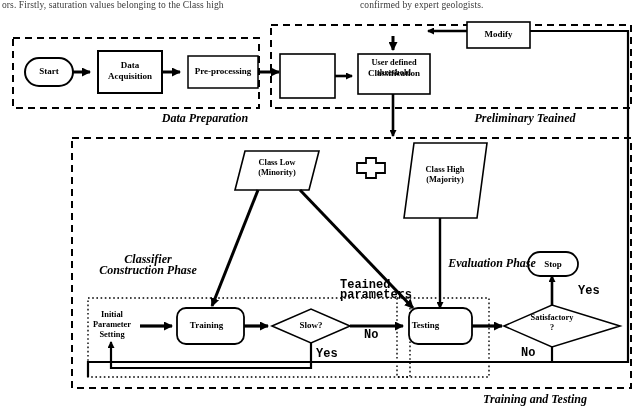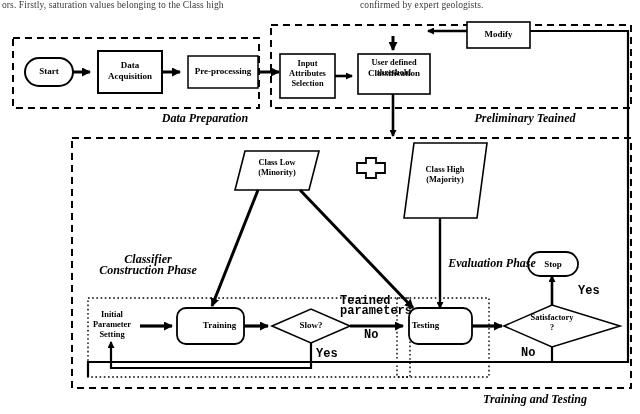--- a/index.html
+++ b/index.html
@@ -156,53 +156,50 @@
     <polyline points="552,362 88,362 88,377" fill="none" stroke="#000" stroke-width="2.2"></polyline>
   </svg>
 
   <div class="lbl" style="left:25px;top:66px;width:48px;">Start</div>
 
   <div class="lbl" style="left:98px;top:60px;width:64px;">Data
 Acquisition</div>
 
   <div class="lbl" style="left:186px;top:66px;width:74px;">Pre-processing</div>
 
-  <div class="lbl small" style="left:280px;top:59px;width:55px;">Input
-Attributes
-Selection</div>
 
   <div class="lbl" style="left:358px;top:68px;width:72px;">Classification</div>
 
   <div class="lbl small" style="left:354px;top:10px;width:80px;margin-top:48px;">User defined
 threshold</div>
 
   <div class="lbl" style="left:467px;top:29px;width:63px;">Modify</div>
 
   <div class="lbl small" style="left:238px;top:158px;width:78px;">Class Low
 (Minority)</div>
 
   <div class="lbl small" style="left:406px;top:165px;width:78px;">Class High
 (Majority)</div>
 
   <div class="lbl small" style="left:82px;top:310px;width:60px;">Initial
 Parameter
 Setting</div>
 
-  <div class="lbl" style="left:186px;top:320px;width:67px;">Training</div>
+  <div class="lbl" style="left:173px;top:320px;width:67px;">Training</div>
 
   <div class="lbl" style="left:286px;top:320px;width:50px;">Slow?</div>
 
   <div class="lbl" style="left:390px;top:320px;width:71px;">Testing</div>
 
   <div class="lbl small" style="left:512px;top:313px;width:80px;">Satisfactory
 ?</div>
 
   <div class="lbl" style="left:528px;top:259px;width:50px;">Stop</div>
 
-  <div class="edgelbl" style="left:340px;top:296px;width:66px;">Teained
+  <div class="edgelbl" style="left:340px;top:280px;width:66px;">Teained
 parameters</div>
   <div class="edgelbl" style="left:364px;top:330px;width:20px;">No</div>
   <div class="edgelbl" style="left:316px;top:349px;width:24px;">Yes</div>
   <div class="edgelbl" style="left:578px;top:286px;width:24px;">Yes</div>
   <div class="edgelbl" style="left:521px;top:348px;width:22px;">No</div>
 
   <div class="phase" style="left:150px;top:113px;width:110px;">Data Preparation</div>
   <div class="phase" style="left:460px;top:113px;width:130px;">Preliminary Teained</div>
   <div class="phase" style="left:460px;top:394px;width:150px;">Training and Testing</div>
   <div class="phase" style="left:93px;top:254px;width:110px;">Classifier

